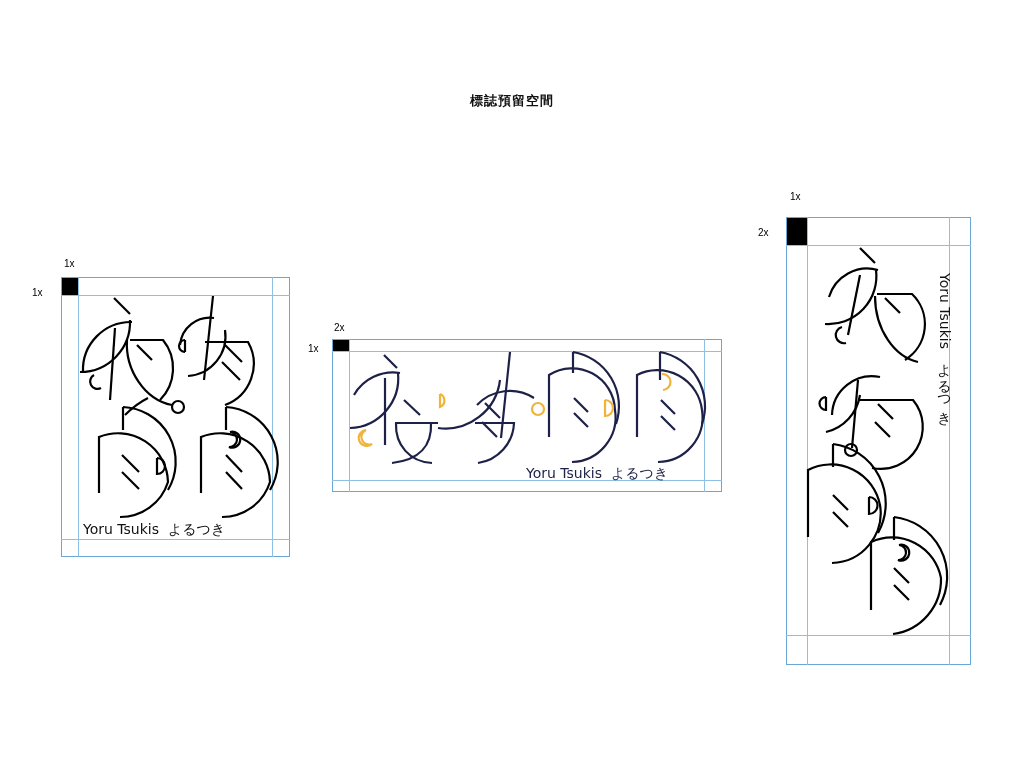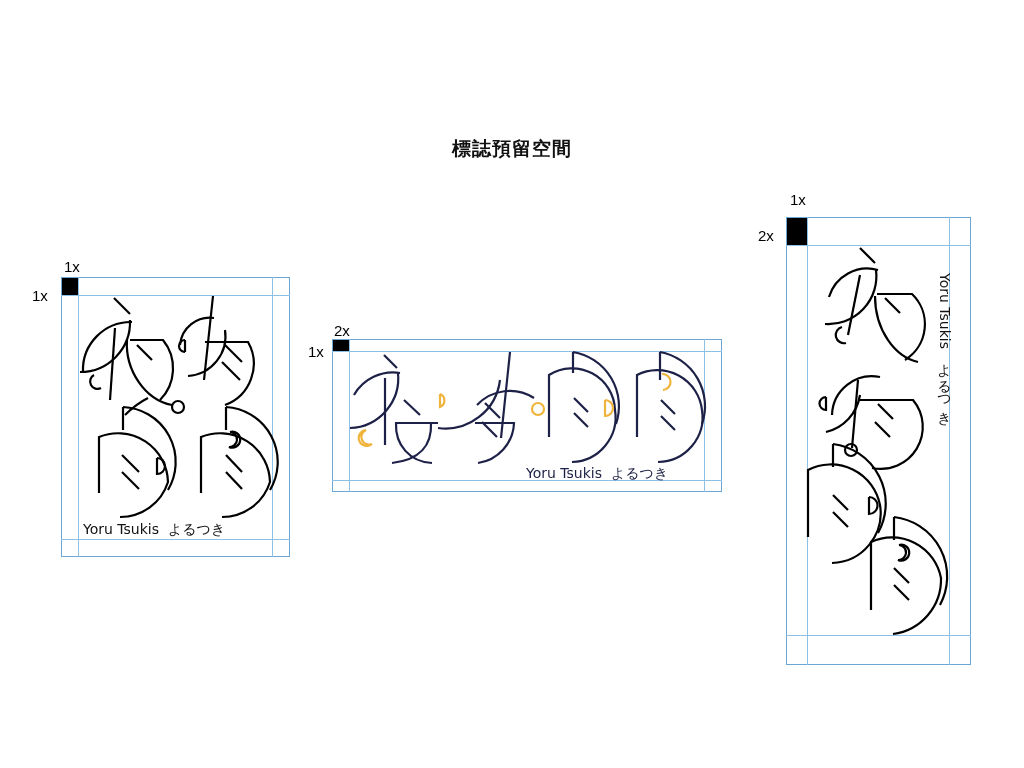--- a/index.html
+++ b/index.html
@@ -1,22 +1,22 @@
 <!DOCTYPE html>
 <html><head>
 <meta charset="utf-8">
 <style>
   html, body { margin:0; padding:0; background:#ffffff; }
   body { width:1024px; height:768px; position:relative; overflow:hidden; font-family:"Liberation Sans", sans-serif; }
-  .title { position:absolute; left:0; width:1024px; top:92px; text-align:center; font-size:19px; font-weight:bold; color:#111; font-family:"DejaVu Sans", sans-serif; letter-spacing:1px;margin-top:44px; }
+  .title { position:absolute; left:0; width:1024px; top:92px; text-align:center; font-size:13px; font-weight:bold; color:#111; font-family:"DejaVu Sans", sans-serif; letter-spacing:1px; }
   .panel { position:absolute; }
   .frame { position:absolute; border:1px solid #6aa6d6; box-sizing:border-box; }
   .gline { position:absolute; background:#8ec0e6; }
   .unit { position:absolute; background:#000; }
-  .lbl { position:absolute; font-size:15px; color:#000; font-family:"Liberation Sans", sans-serif; }
+  .lbl { position:absolute; font-size:10px; color:#000; font-family:"Liberation Sans", sans-serif; }
   svg { position:absolute; overflow:visible; }
   .caption { position:absolute; font-size:14px; white-space:nowrap; font-family:"DejaVu Sans", sans-serif; }
 </style>
 </head>
 <body>
 
 <div class="title">標誌預留空間</div>
 
 <div class="panel">
   <div class="lbl" style="left:64px;top:258px;">1x</div>

